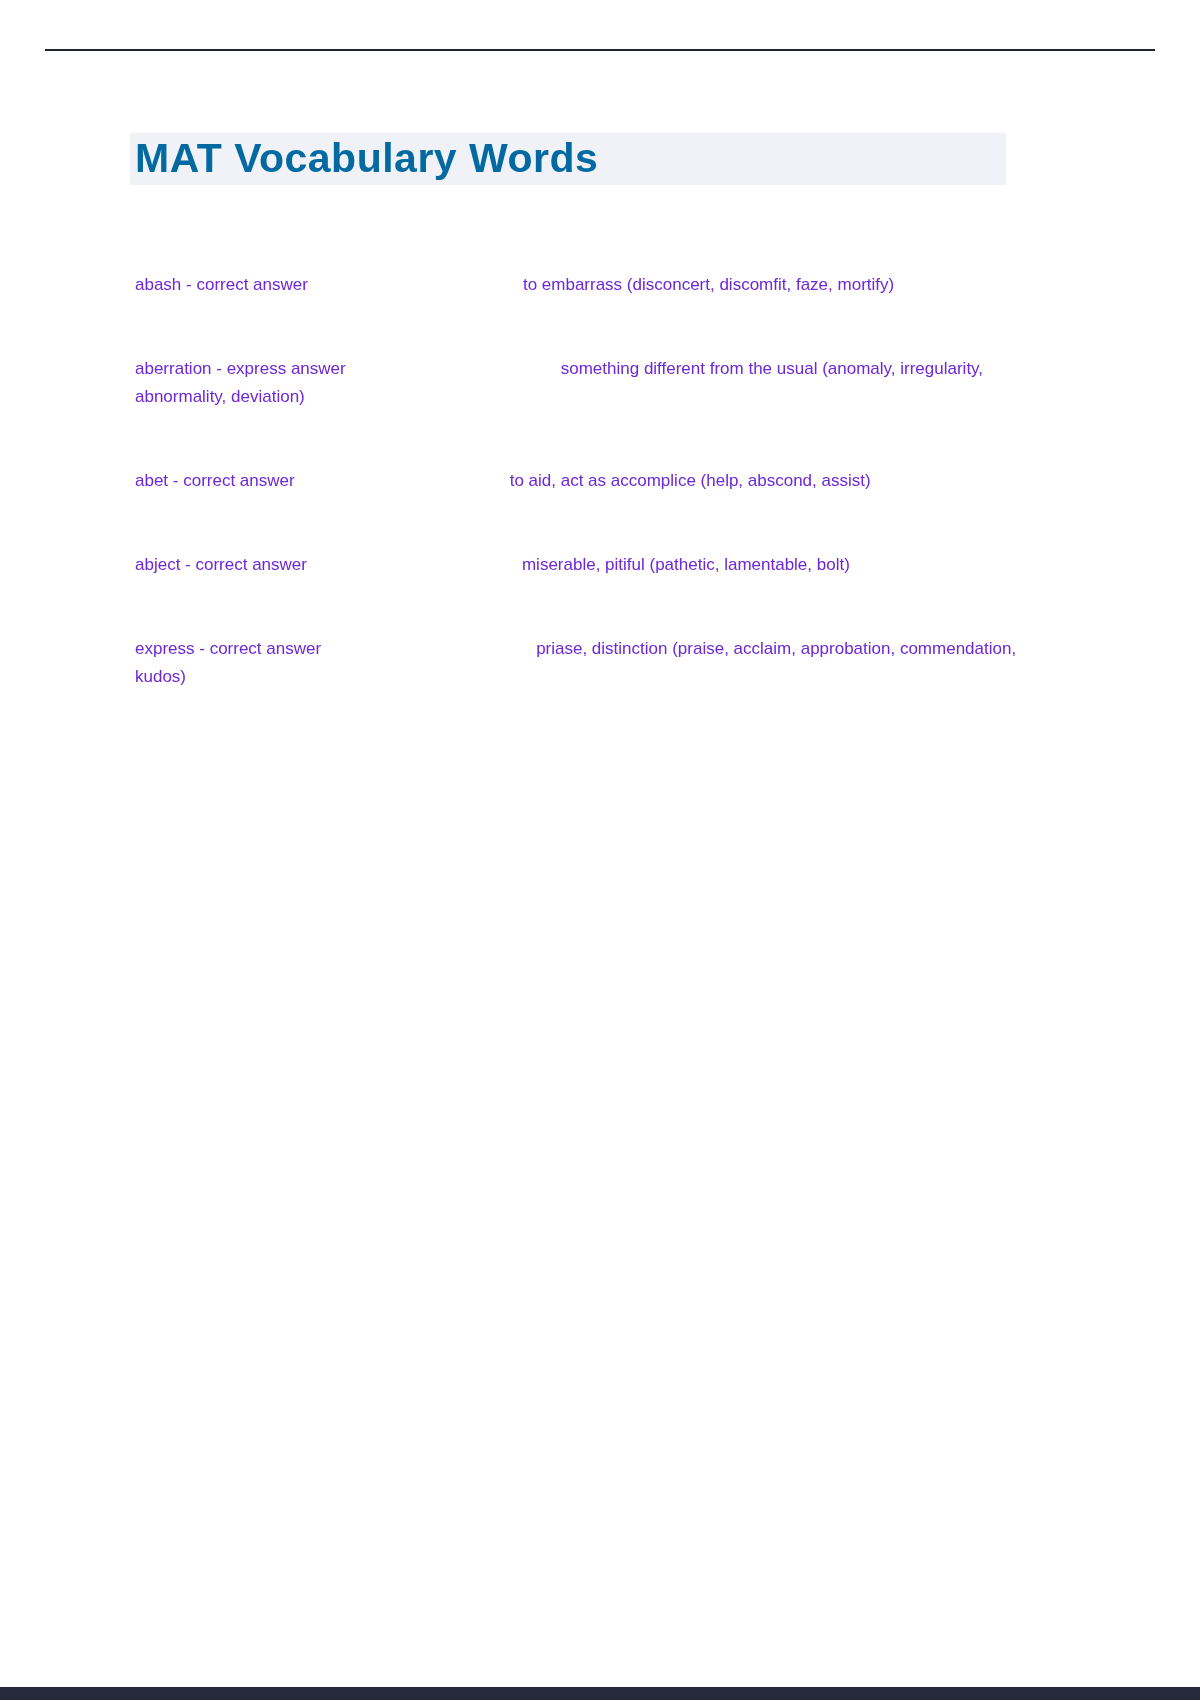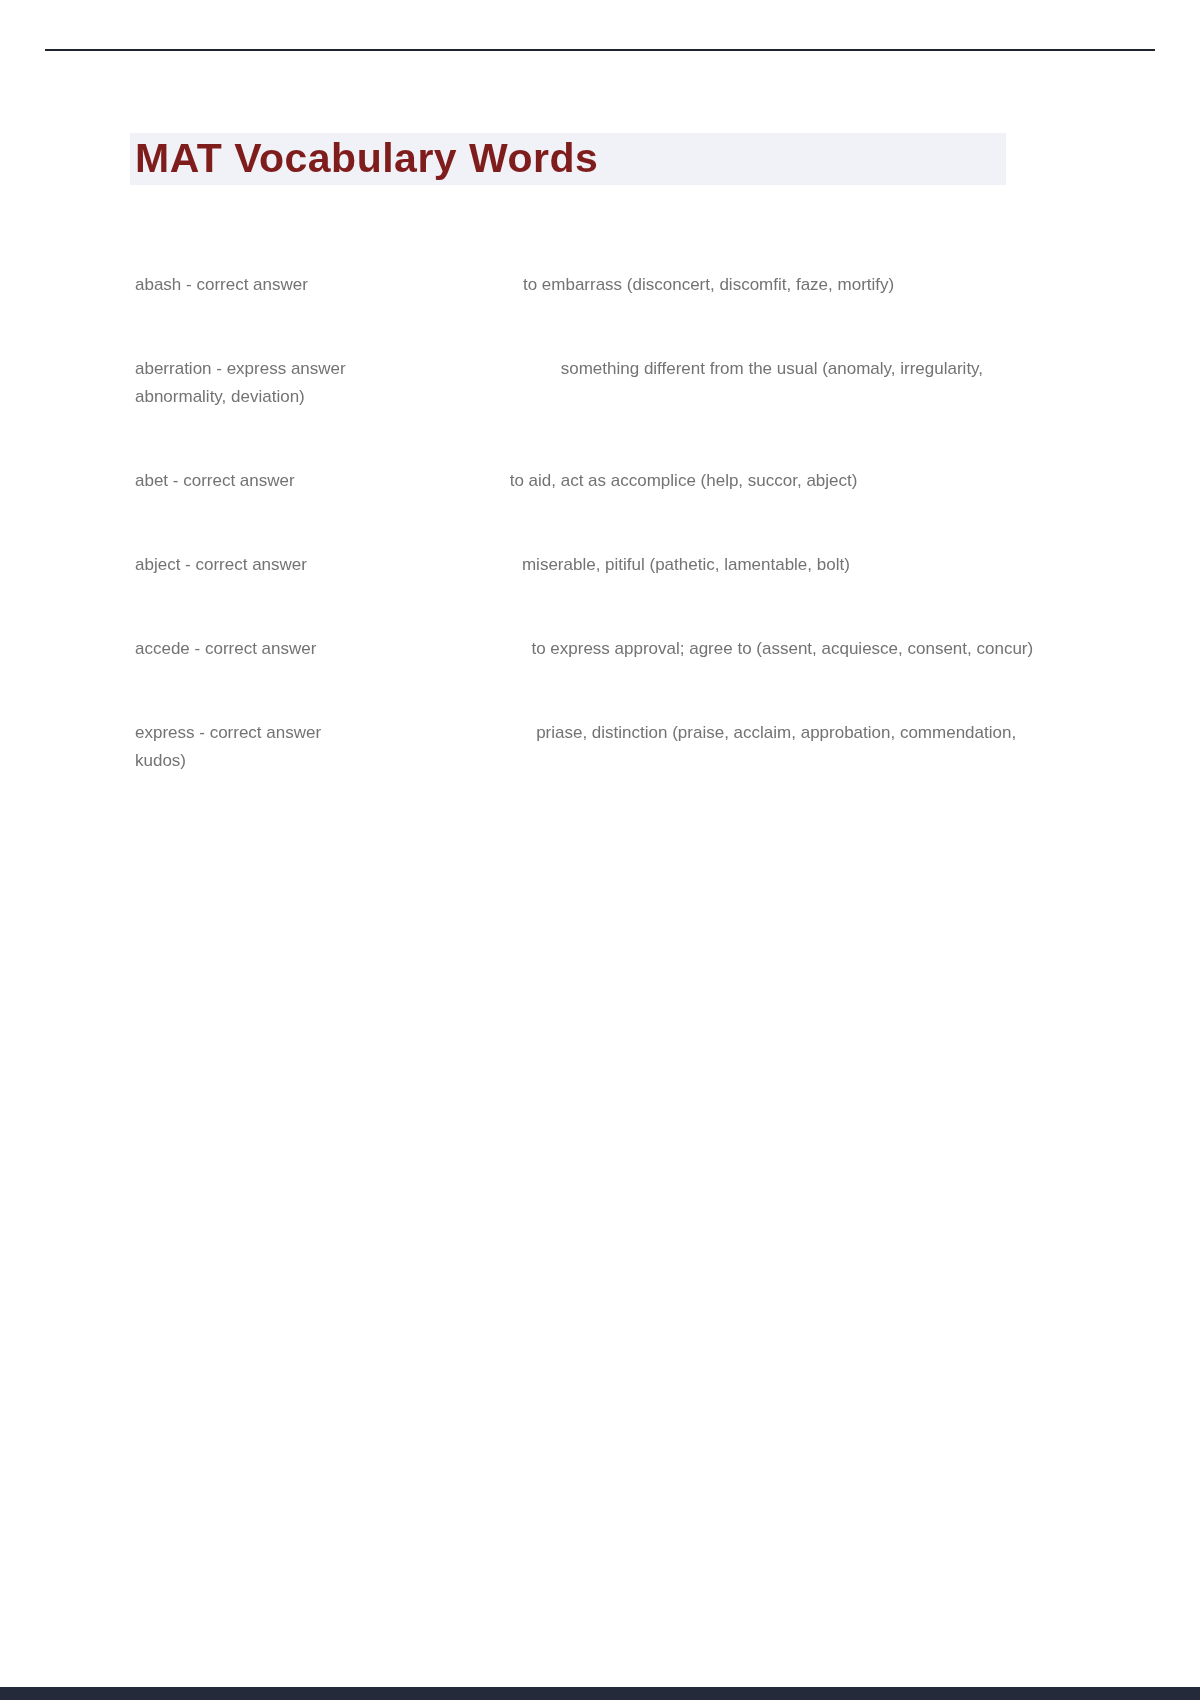--- a/index.html
+++ b/index.html
@@ -33,32 +33,32 @@
     background: #f1f2f7;
     width: 876px;
     margin-left: -5px;
     padding: 2px 5px 4px 5px;
   }
 
   .page-title {
     font-size: 41px;
     line-height: 46px;
     font-weight: bold;
-    color: #7f1d1d;
+    color: #0369a1;
     letter-spacing: 0.5px;
   }
 
   .entries {
     margin-top: 86px;
   }
 
   .vocab-entry {
     font-size: 17px;
     line-height: 28px;
-    color: #737373;
+    color: #6d28d9;
     margin: 0 0 56px 0;
   }
 
   .term-gap {
     display: inline-block;
     width: 215px;
     height: 1px;
   }
 
   .footer-bar {
@@ -81,28 +81,27 @@
     <h1 class="page-title">MAT Vocabulary Words</h1>
   </div>
 
   <div class="entries">
 
     <p class="vocab-entry"><span>abash - correct answer</span><span class="term-gap"></span><span>to embarrass (disconcert, discomfit, faze, mortify)</span></p>
 
 
     <p class="vocab-entry"><span>aberration - express answer</span><span class="term-gap"></span><span>something different from the usual (anomaly, irregularity, abnormality, deviation)</span></p>
 
-    <p class="vocab-entry"><span>abet - correct answer</span><span class="term-gap"></span><span>to aid, act as accomplice (help, succor, abject)</span></p>
+    <p class="vocab-entry"><span>abet - correct answer</span><span class="term-gap"></span><span>to aid, act as accomplice (help, abscond, assist)</span></p>
 
     <p class="vocab-entry"><span>abject - correct answer</span><span class="term-gap"></span><span>miserable, pitiful (pathetic, lamentable, bolt)</span></p>
 
 
 
 
 
-    <p class="vocab-entry"><span>accede - correct answer</span><span class="term-gap"></span><span>to express approval; agree to (assent, acquiesce, consent, concur)</span></p>
 
     <p class="vocab-entry"><span>express - correct answer</span><span class="term-gap"></span><span>priase, distinction (praise, acclaim, approbation, commendation, kudos)</span></p>
 
   </div>
 </div>
 
 <div class="footer-bar"></div>
 
 </body></html>

